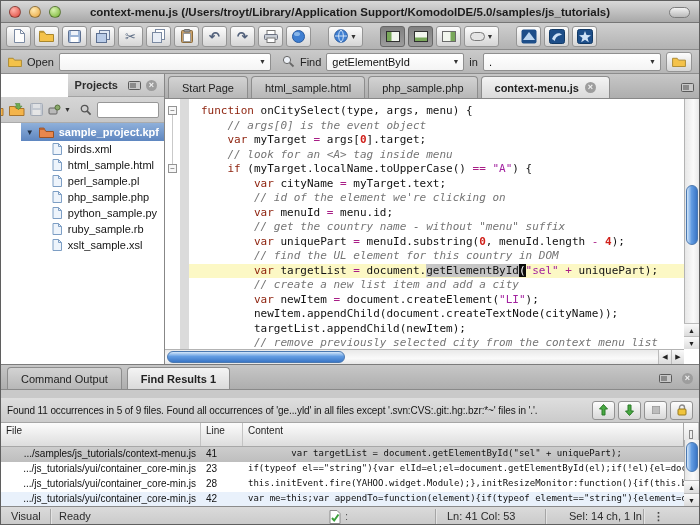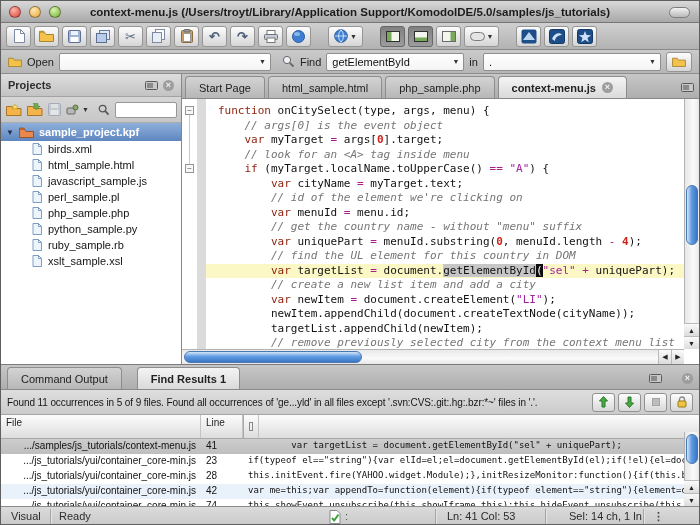--- a/index.html
+++ b/index.html
@@ -31,21 +31,21 @@
   
   .locbar{height:24px;background:linear-gradient(#cacaca,#b6b6b6);border-bottom:1px solid #8d8d8d;
           display:flex;align-items:center;padding:0 7px;font-size:11px;color:#222;gap:5px;}
   .combo{height:18px;background:linear-gradient(#ffffff,#f4f4f4);border:1px solid #8f8f8f;border-radius:2px;
          display:flex;align-items:center;font-size:11px;padding:0 14px 0 5px;position:relative;color:#111;}
   .combo .caret{position:absolute;right:4px;}
   .lbl{font-weight:normal;}
   
   .main{display:flex;height:290px;}
   
-  .sidebar{width:181px;border-right:1px solid #878787;display:flex;flex-direction:column;background:#fff;}
+  .sidebar{width:164px;border-right:1px solid #878787;display:flex;flex-direction:column;background:#fff;align-items:flex-end;}
   .panelhead{height:23px;background:linear-gradient(#dedede,#c3c3c3);border-bottom:1px solid #a3a3a3;
              display:flex;align-items:center;padding:0 7px;font-size:11px;font-weight:bold;color:#2e2e2e;gap:5px;}
   .panelhead .sp{flex:1;}
   .ptools{height:26px;background:linear-gradient(#d6d6d6,#c7c7c7);border-bottom:1px solid #ababab;
           display:flex;align-items:center;padding:0 5px;gap:5px;}
   .pbtn{display:flex;align-items:center;justify-content:center;}
   .searchbox{width:62px;height:16px;border:1px solid #979797;background:#fff;border-radius:2px;font-size:10px;
              padding:0 3px;outline:none;font-family:"Liberation Sans",sans-serif;}
   .tree{flex:1;background:#fff;font-size:11px;overflow:hidden;}
   .rootrow{height:18px;background:linear-gradient(#8fb0da,#5e86c0);color:#fff;font-weight:bold;
@@ -91,23 +91,23 @@
           border-top:1px solid #bbb;background:linear-gradient(#fafafa,#dcdcdc);}
   .hscroll{position:absolute;left:0;right:15px;bottom:0;height:15px;border-top:1px solid #b3b3b3;
            background:linear-gradient(#e9e9e9,#fafafa 60%,#e7e7e7);}
   .hthumb{position:absolute;top:1px;bottom:1px;left:2px;width:178px;border-radius:7px;border:1px solid #4a78b0;
           background:linear-gradient(#d4e7fa,#629ce2 45%,#3a76c6);}
   .harrow{position:absolute;top:0;width:13px;height:14px;font-size:7px;color:#222;text-align:center;
           line-height:14px;border-left:1px solid #bbb;background:linear-gradient(#fafafa,#dcdcdc);}
   
   .bottom{height:142px;border-top:1px solid #7c7c7c;display:flex;flex-direction:column;background:#c9c9c9;}
   .btabbar{height:25px;background:linear-gradient(#c7c7c7,#aeaeae);border-bottom:1px solid #8a8a8a;
-           display:flex;align-items:flex-end;padding:3px 6px 0;gap:15px;}
+           display:flex;align-items:flex-end;padding:3px 6px 0;gap:5px;}
   .infobar{height:25px;background:linear-gradient(#dedede,#cbcbcb);border-bottom:1px solid #a6a6a6;
-           display:flex;align-items:center;padding:0 6px;font-size:10px;color:#161616;}
+           display:flex;align-items:center;padding:0 6px;font-size:10px;color:#161616;margin-top:8px;}
   .infobar .txt{white-space:nowrap;overflow:hidden;letter-spacing:-0.1px;}
   .infobar .btns{margin-left:auto;display:flex;gap:3px;padding-left:6px;}
   .ibtn{width:23px;height:19px;border:1px solid #929292;border-radius:3px;flex:0 0 auto;
         background:linear-gradient(#fdfdfd,#d8d8d8);display:flex;align-items:center;justify-content:center;}
   .rtable{flex:1;position:relative;background:#fff;overflow:hidden;}
   .thead{height:24px;display:flex;background:linear-gradient(#fcfcfc,#dddddd);border-bottom:1px solid #a8a8a8;
          color:#1f1f1f;font-size:10px;}
   .th{padding:2px 5px;border-right:1px solid #c3c3c3;white-space:nowrap;}
   .th.f{width:200px;}
   .th.l{width:42px;}
@@ -400,29 +400,20 @@
               <span>birds.xml</span>
             </div>
             <div class="treerow">
               <span class="ticon">
                 <svg width="10" height="12" viewBox="0 0 10 12">
                   <path d="M1 .5h5.5L9.5 3.5V11.5H1z" fill="#eef4fb" stroke="#7d9ec4"></path>
                   <path d="M6.5 .5v3h3" fill="none" stroke="#7d9ec4"></path>
                 </svg>
               </span>
               <span>html_sample.html</span>
-            </div>
-            <div class="treerow">
-              <span class="ticon">
-                <svg width="10" height="12" viewBox="0 0 10 12">
-                  <path d="M1 .5h5.5L9.5 3.5V11.5H1z" fill="#eef4fb" stroke="#7d9ec4"></path>
-                  <path d="M6.5 .5v3h3" fill="none" stroke="#7d9ec4"></path>
-                </svg>
-              </span>
-              <span>javascript_sample.js</span>
             </div>
             <div class="treerow">
               <span class="ticon">
                 <svg width="10" height="12" viewBox="0 0 10 12">
                   <path d="M1 .5h5.5L9.5 3.5V11.5H1z" fill="#eef4fb" stroke="#7d9ec4"></path>
                   <path d="M6.5 .5v3h3" fill="none" stroke="#7d9ec4"></path>
                 </svg>
               </span>
               <span>perl_sample.pl</span>
             </div>
@@ -559,20 +550,21 @@
                 <rect x="1" y="5" width="8" height="6" rx="1" fill="#f0c43c" stroke="#96781e"></rect>
               </svg>
             </span>
           </div>
       </div>
     </div>
     <div class="rtable">
       <div class="thead">
         <div class="th f">File</div>
         <div class="th l">Line</div>
+        <div class="th c">Content</div>
         <div class="th pick">
             <svg width="9" height="9">
               <rect x="0.5" y="0.5" width="8" height="8" fill="#eee" stroke="#888"></rect>
               <line x1="3.5" y1="0" x2="3.5" y2="9" stroke="#888"></line>
               <line x1="6.5" y1="0" x2="6.5" y2="9" stroke="#888"></line>
             </svg>
           </div>
       </div>
       <div>
           <div class="tr sel">

